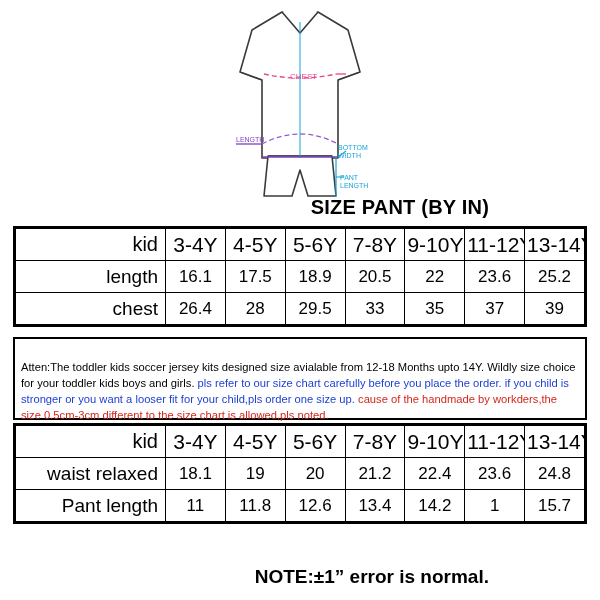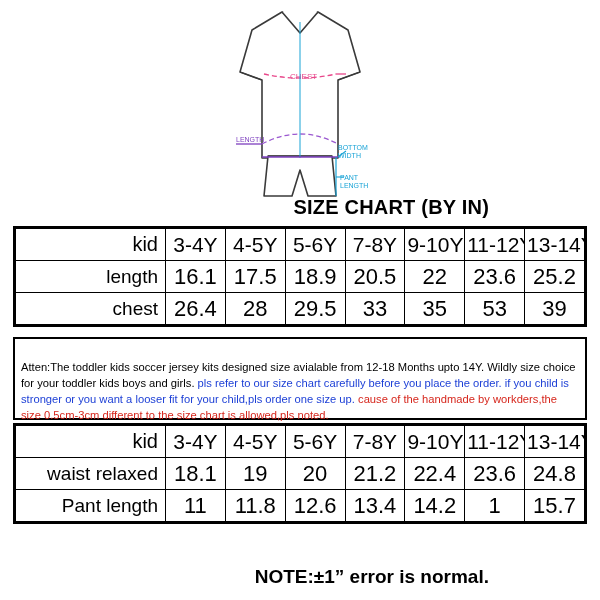--- a/index.html
+++ b/index.html
@@ -79,21 +79,21 @@
     font-weight: normal;
   }
   table.sizetable tr.header-row td.rowlabel {
     font-size: 20px;
     margin-top: 29px;
   }
   table.sizetable tr.header-row td.hdr {
     font-size: 21px;
   }
   table.sizetable td.val {
-    font-size: 22px;
+    font-size: 17px;
   }
   col.labelcol { width: 150px; }
 
   
   .note-block {
     position: absolute;
     left: 13px;
     top: 337px;
     width: 574px;
     height: 83px;
@@ -167,21 +167,21 @@
 
       <g>
         <line x1="336" y1="157" x2="336" y2="196" stroke="#19a3d6" stroke-width="1.2"></line>
         <line x1="336" y1="177" x2="344" y2="177" stroke="#19a3d6" stroke-width="1.1"></line>
       </g>
       <text class="ill-label" x="340" y="180" font-size="7" fill="#19a3d6" text-anchor="start">PANT</text>
       <text class="ill-label" x="340" y="188" font-size="7" fill="#19a3d6" text-anchor="start">LENGTH</text>
     </svg>
   </div>
 
-  <div class="size-chart-title">SIZE CHART (BY IN)</div>
+  <div class="size-chart-title">SIZE PANT (BY IN)</div>
 
   <div class="table-block" id="table-top">
     <table class="sizetable">
       <colgroup>
         <col class="labelcol">
         <col>
           <col>
           <col>
           <col>
           <col>
@@ -209,21 +209,21 @@
           <td class="val">23.6</td>
           <td class="val">25.2</td>
         </tr>
         <tr>
           <td class="rowlabel">chest</td>
           <td class="val">26.4</td>
           <td class="val">28</td>
           <td class="val">29.5</td>
           <td class="val">33</td>
           <td class="val">35</td>
-          <td class="val">53</td>
+          <td class="val">37</td>
           <td class="val">39</td>
         </tr>
       </tbody>
     </table>
   </div>
 
   <div class="note-block">
     <span class="seg-black">Atten:The toddler kids soccer jersey kits designed size avialable from 12-18 Months upto 14Y. Wildly size choice for your toddler kids boys and girls.</span><span class="seg-blue"> pls refer to our size chart carefully before you place the order. if you child is stronger or you want a looser fit for your child,pls order one size up.</span><span class="seg-red"> cause of the handmade by workders,the size 0.5cm-3cm different to the size chart is allowed,pls noted.</span>
   </div>
 

